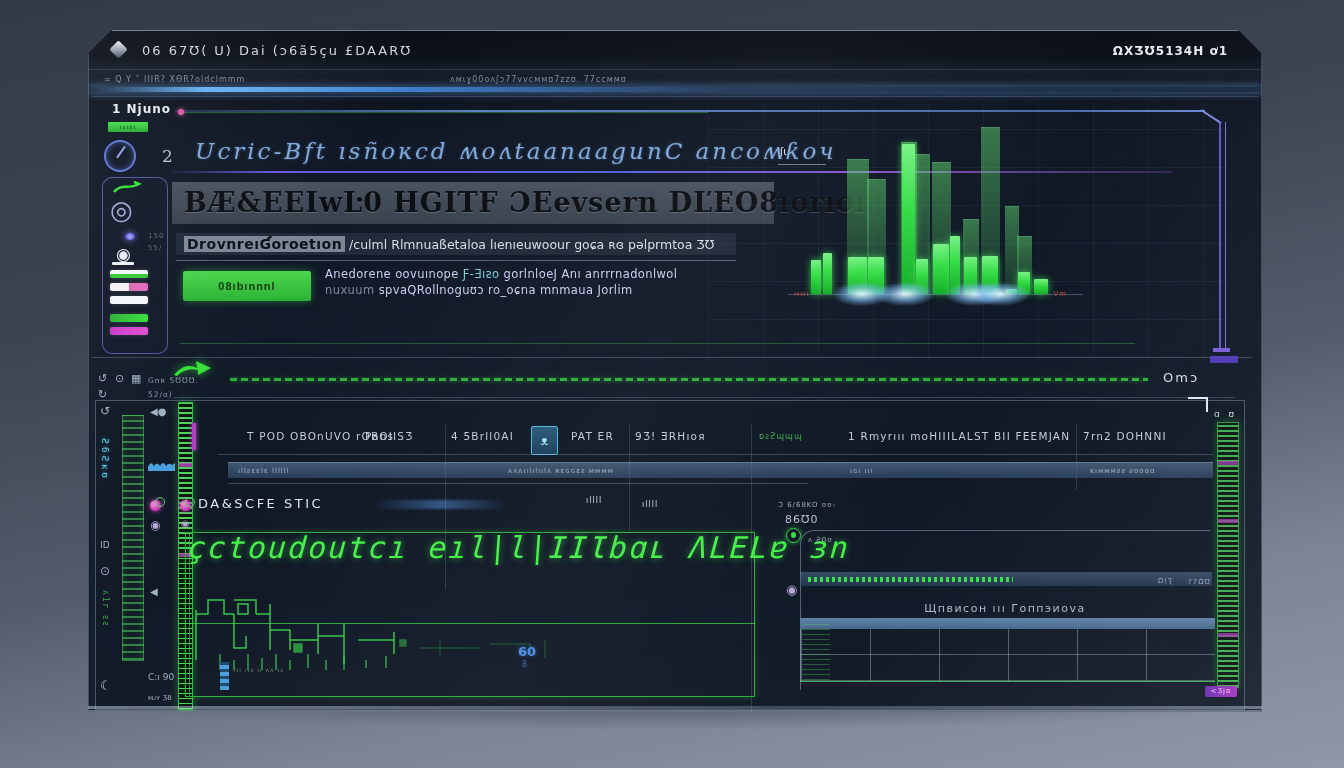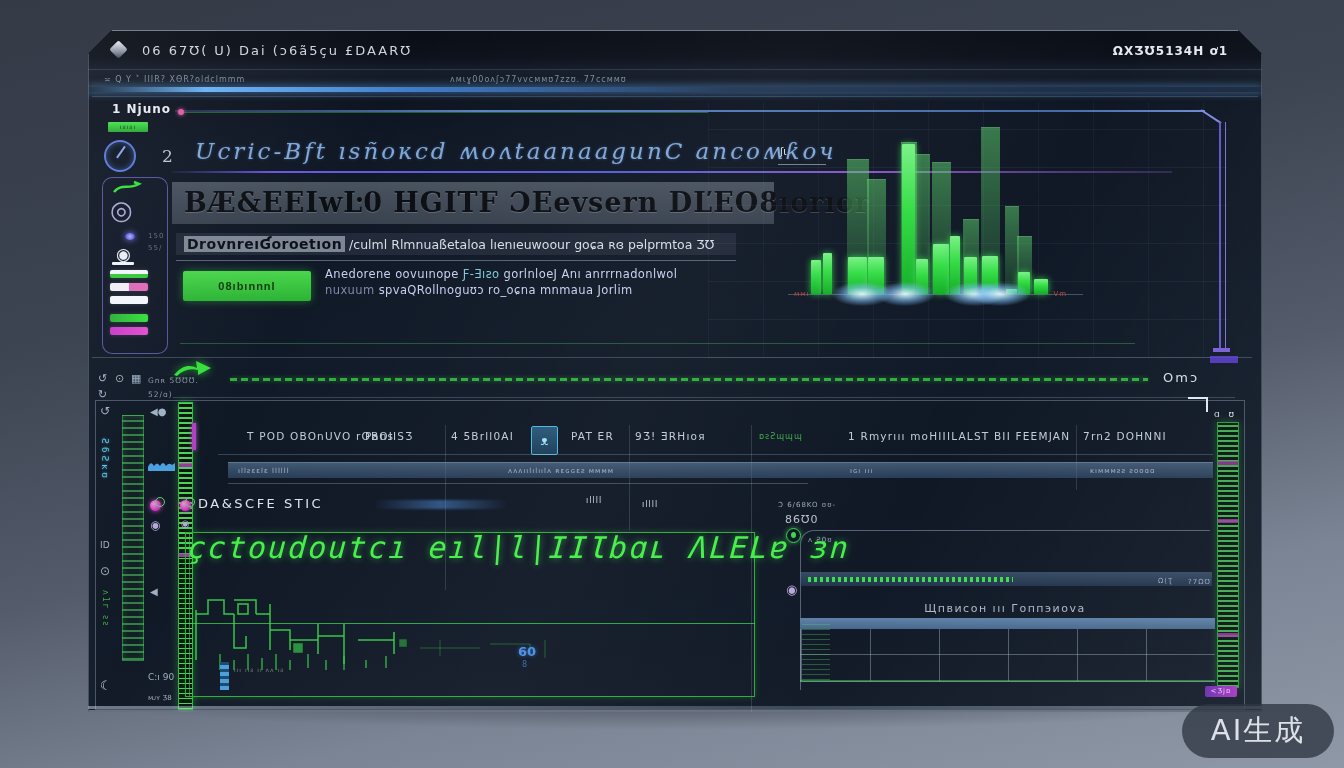--- a/index.html
+++ b/index.html
@@ -435,14 +435,13 @@
       <div class="gt-leftcol"></div>
       <div class="gt-green"></div>
     </div>
     <div class="p-badge">&lt;Ʒjɒ</div>
 
     <div class="screen-bottom-line"></div>
     <div class="screen-sheen"></div>
     <div class="screen-edge"></div>
   </div>
 
-  <div class="watermark">AI生成</div>
 </div>
 
 </body></html>

